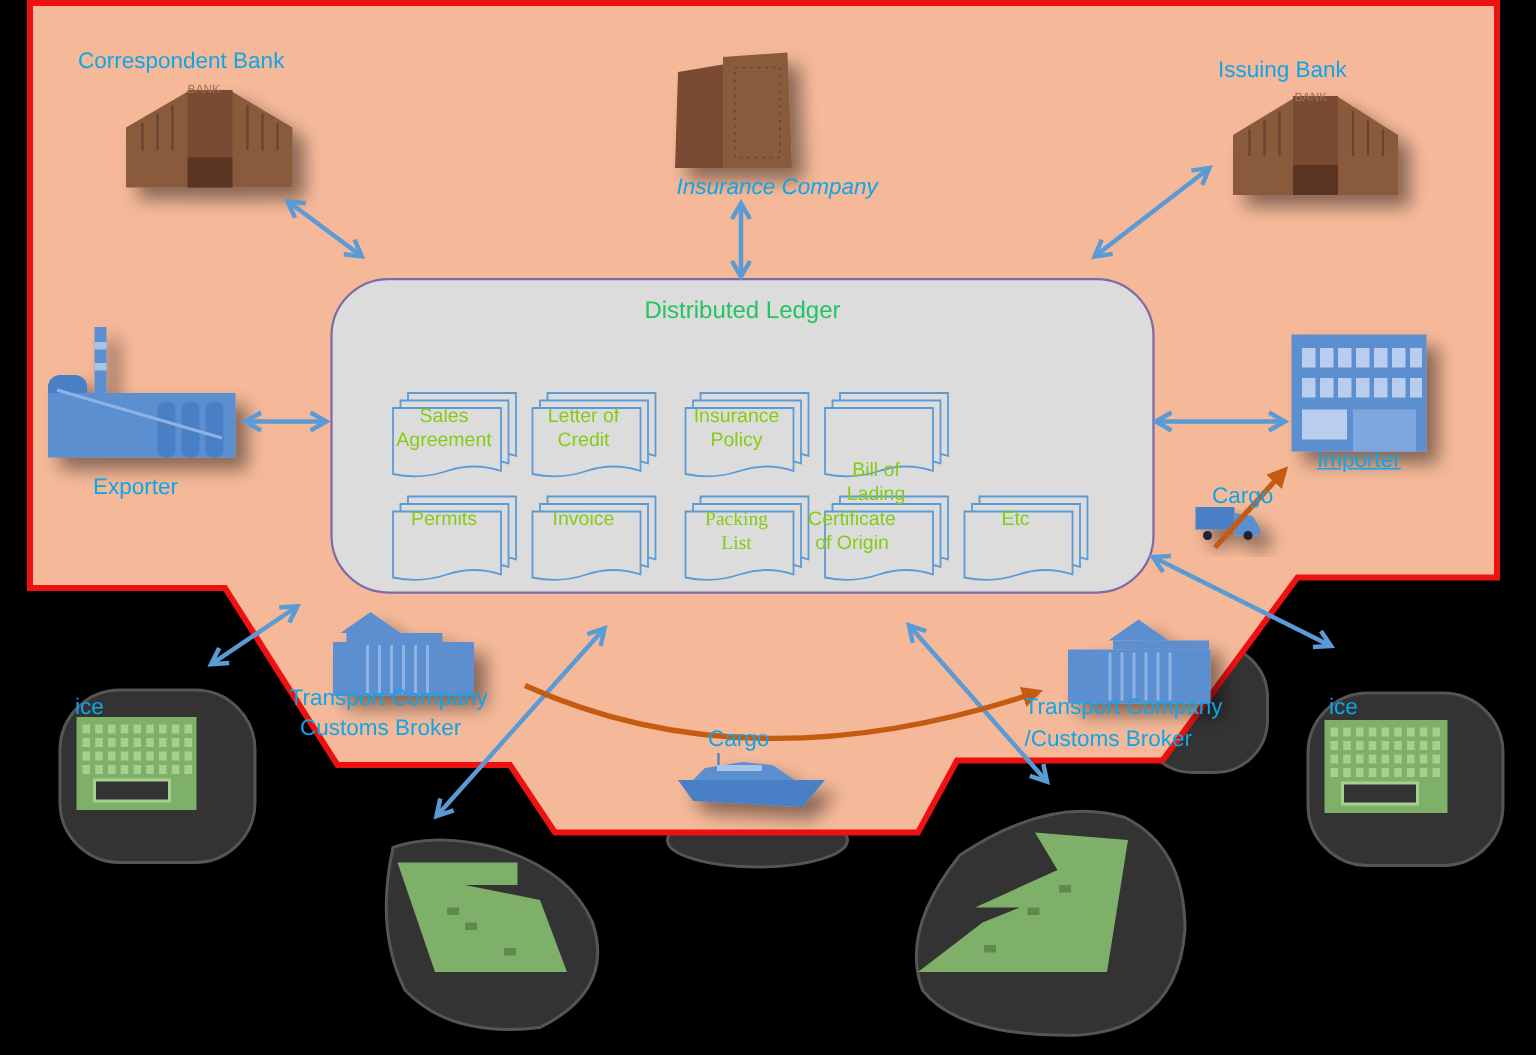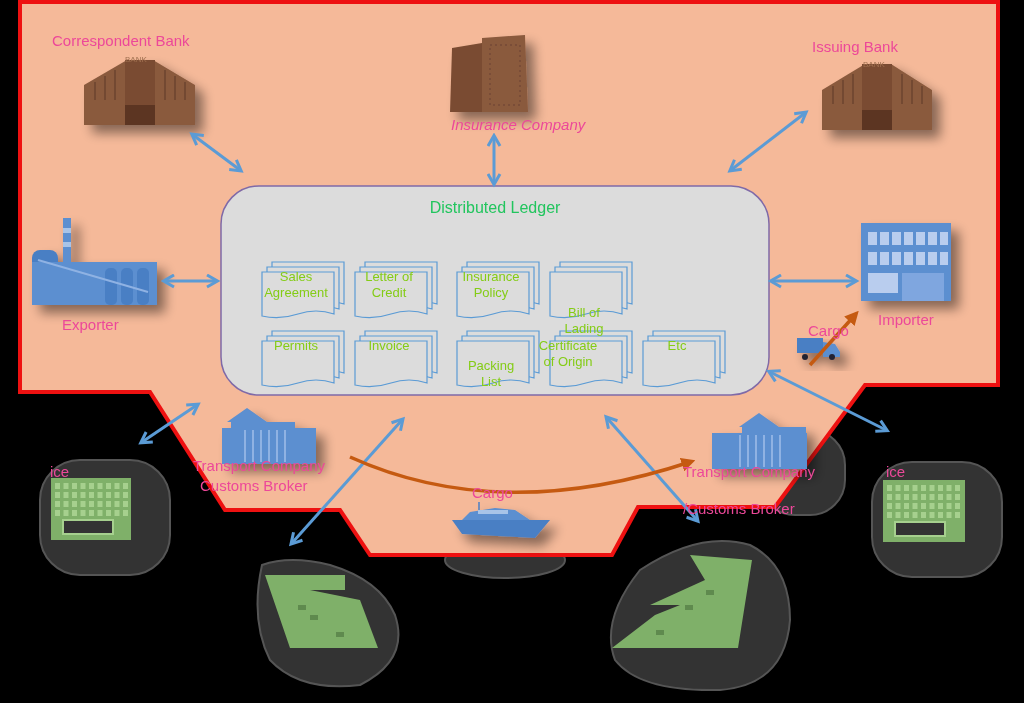--- a/index.html
+++ b/index.html
@@ -1,18 +1,18 @@
 <!DOCTYPE html>
 <html><head>
 <meta charset="utf-8">
 <style>
   html, body { margin:0; padding:0; background:#000; }
   body { width:1024px; height:703px; position:relative; overflow:hidden; font-family:"Liberation Sans", sans-serif; }
   svg#diagram { position:absolute; left:0; top:0; }
-  .lbl { position:absolute; font-size:15px; color:#ec4899; white-space:nowrap; line-height:18px; }
+  .lbl { position:absolute; font-size:15px; color:#0ea5e9; white-space:nowrap; line-height:18px; }
   .ledger-title { position:absolute; left:495px; top:199px; transform:translateX(-50%); font-weight:normal; font-size:16px; color:#22c55e; white-space:nowrap; }
   .doc-text { position:absolute; font-size:13px; color:#84cc16; text-align:center; line-height:16px; transform:translateX(-50%); white-space:nowrap; }
 </style>
 </head>
 <body>
 
 <svg id="diagram" width="1024" height="703" viewBox="0 0 1024 703">
   <defs>
     <filter id="shadow" x="-30%" y="-30%" width="180%" height="180%">
       <feGaussianBlur in="SourceAlpha" stdDeviation="6"></feGaussianBlur>
@@ -333,27 +333,27 @@
   <path d="M350,457 Q500,525 690,462" stroke="#c55a11" stroke-width="3.5" fill="none" marker-end="url(#ao)"></path>
   <line x1="810" y1="365" x2="855" y2="315" stroke="#c55a11" stroke-width="3.5" marker-end="url(#ao)"></line>
 </svg>
 
 <div class="lbl" style="left:52px;top:32px;">Correspondent Bank</div>
 <div class="lbl" style="left:125px;top:51px;font-size:8px;color:#a07050;">BANK</div>
 <div class="lbl" style="left:812px;top:38px;text-align:right;">Issuing Bank</div>
 <div class="lbl" style="left:863px;top:56px;font-size:8px;color:#a07050;">BANK</div>
 <div class="lbl" style="left:451px;top:116px;font-style:italic;">Insurance Company</div>
 <div class="lbl" style="left:62px;top:316px;">Exporter</div>
-<div class="lbl" style="left:878px;top:311px;">Importer</div>
+<div class="lbl" style="left:878px;top:298px;text-decoration:underline;">Importer</div>
 <div class="lbl" style="left:808px;top:322px;">Cargo</div>
 <div class="lbl" style="left:472px;top:484px;">Cargo</div>
 <div class="lbl" style="left:193px;top:457px;">Transport Company</div>
 <div class="lbl" style="left:200px;top:477px;">Customs Broker</div>
 <div class="lbl" style="left:683px;top:463px;">Transport Company</div>
-<div class="lbl" style="left:683px;top:484px;margin-top:16px;">/Customs Broker</div>
+<div class="lbl" style="left:683px;top:484px;">/Customs Broker</div>
 <div class="lbl" style="left:50px;top:463px;">ice</div>
 <div class="lbl" style="left:886px;top:463px;">ice</div>
 
 <div class="ledger-title">Distributed Ledger</div>
 <div id="doc-labels">
     <div class="doc-text" style="left: 296px; top: 269px;">
       <div>Sales</div>
       <div>Agreement</div>
     </div>
     <div class="doc-text" style="left: 389px; top: 269px;">
@@ -369,21 +369,21 @@
       <div>Lading</div>
     </div>
     <div class="doc-text" style="left: 296px; top: 338px;">
       <div>Permits</div>
       <div>&nbsp;</div>
     </div>
     <div class="doc-text" style="left: 389px; top: 338px;">
       <div>Invoice</div>
       <div>&nbsp;</div>
     </div>
-    <div class="doc-text" style="left: 491px; top: 358px;">
+    <div class="doc-text" style="left: 491px; top: 338px; font-family: Liberation Serif, serif;">
       <div>Packing</div>
       <div>List</div>
     </div>
     <div class="doc-text" style="left: 568px; top: 338px;">
       <div>Certificate</div>
       <div>of Origin</div>
     </div>
     <div class="doc-text" style="left: 677px; top: 338px;">
       <div>Etc</div>
       <div>&nbsp;</div>

